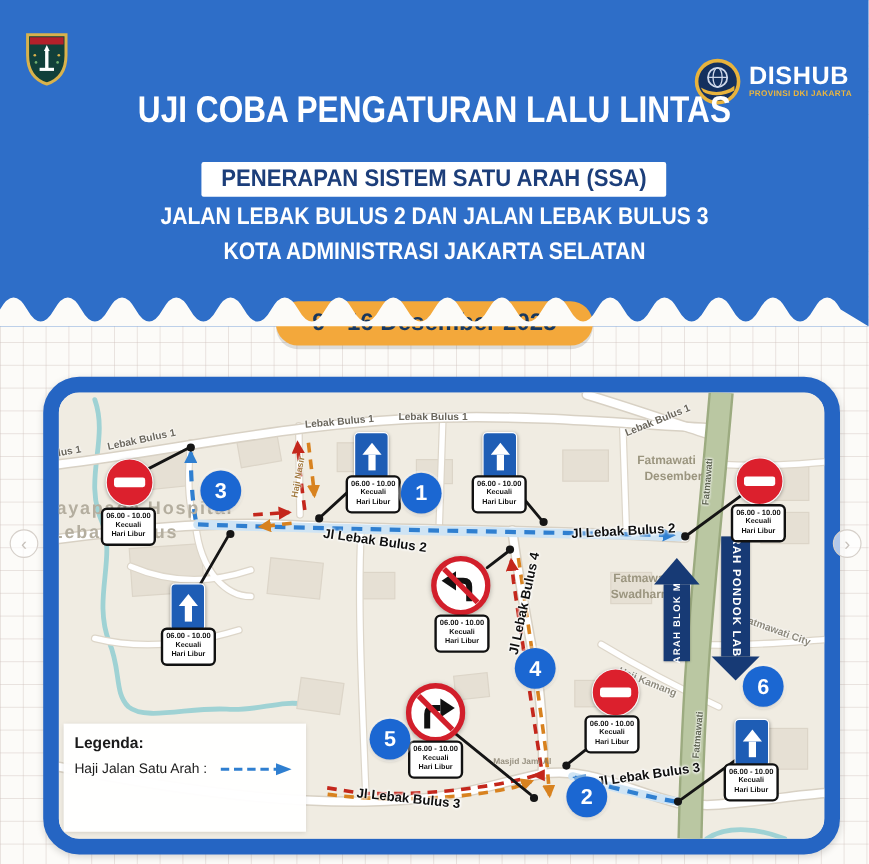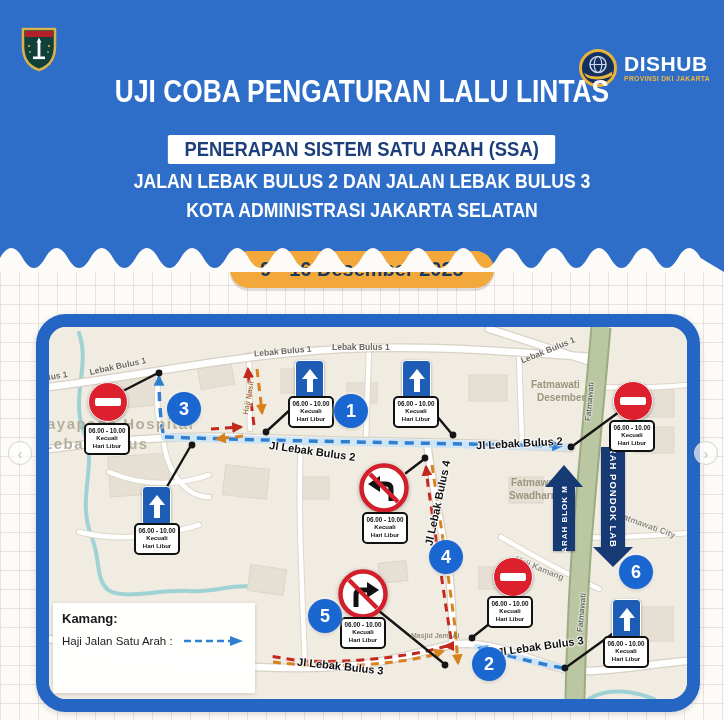--- a/index.html
+++ b/index.html
@@ -382,21 +382,21 @@
       </div>
 
       <div class="num" style="left:285px;top:67px">1</div>
       <div class="num" style="left:423px;top:320px">2</div>
       <div class="num" style="left:118px;top:65px">3</div>
       <div class="num" style="left:380px;top:213px">4</div>
       <div class="num" style="left:259px;top:272px">5</div>
       <div class="num" style="left:570px;top:228px">6</div>
 
       <div class="legend">
-        <div class="lg-title">Kamang:</div>
+        <div class="lg-title">Legenda:</div>
         <div class="lg-row">
           <span class="lg-lab">Haji Jalan Satu Arah :</span>
           <svg width="64" height="12" viewBox="0 0 64 12">
             <line x1="2" y1="6" x2="48" y2="6" stroke="#2f7fd0" stroke-width="2.6" stroke-dasharray="7 4"></line>
             <polygon points="48,1 48,11 61,6" fill="#2f7fd0"></polygon>
           </svg>
         </div>
       </div>
 
     </div>

